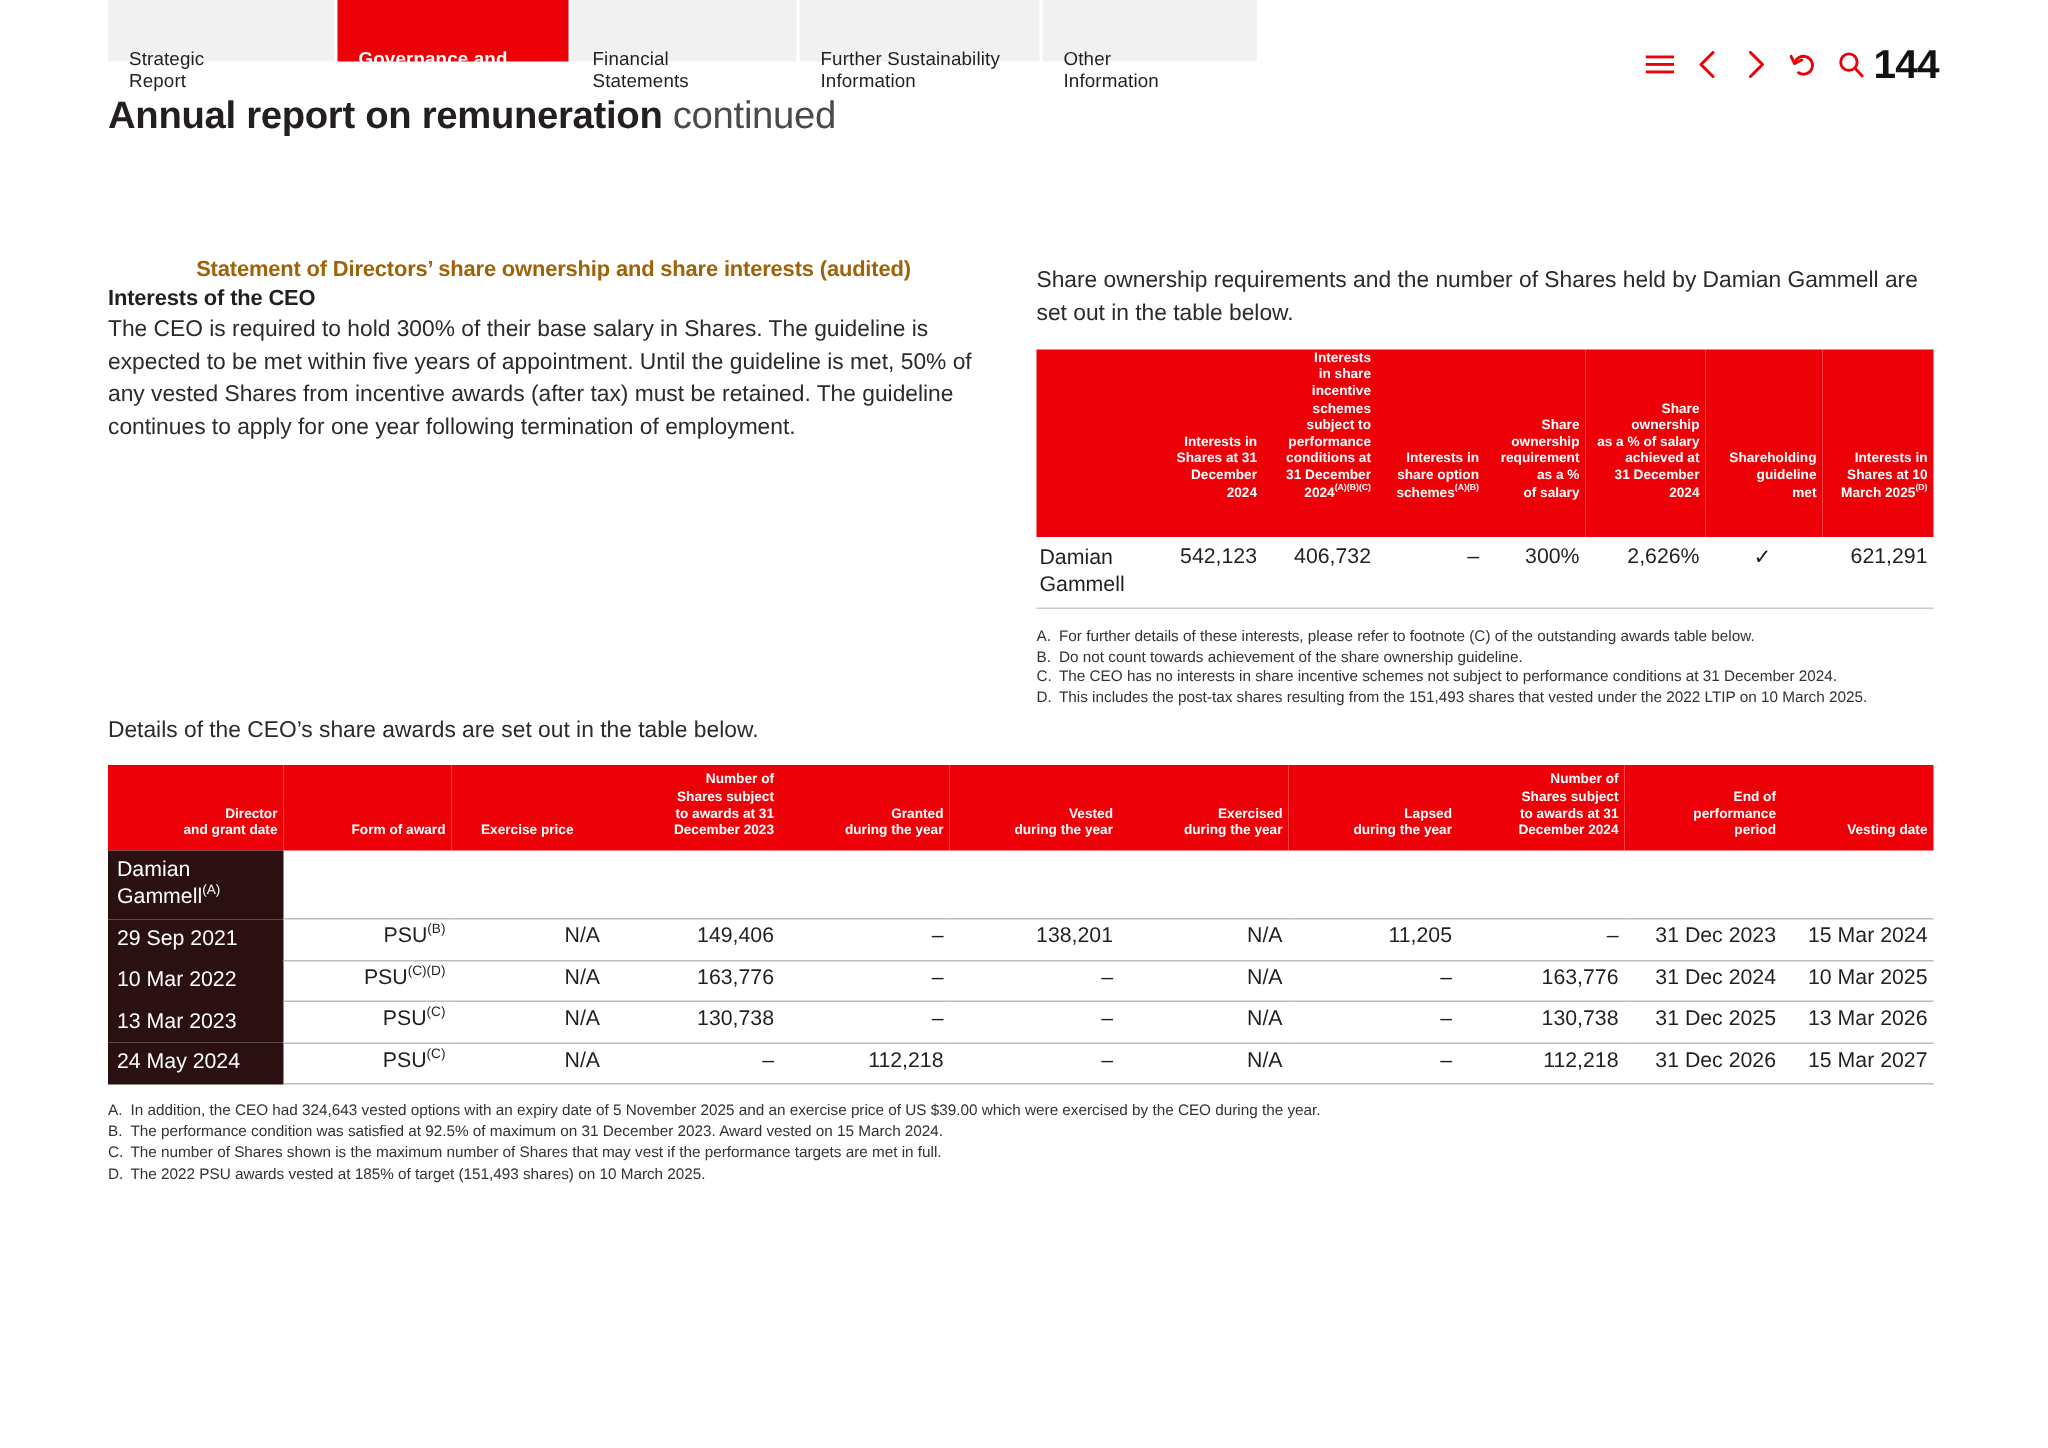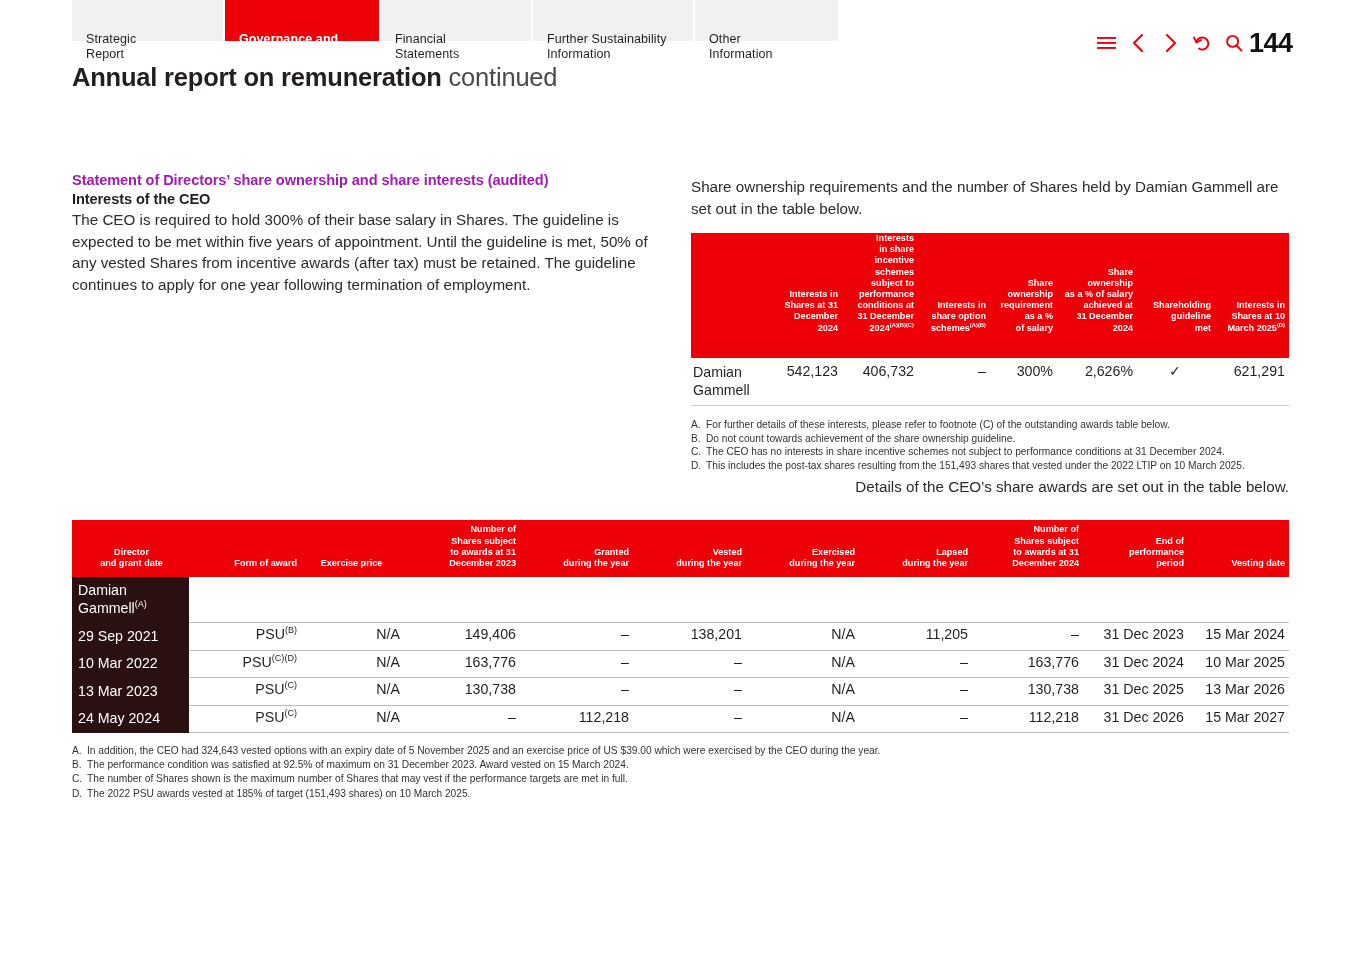--- a/index.html
+++ b/index.html
@@ -94,25 +94,26 @@
     color: #4a4a4a;
   }
 
   
   .left-col {
     position: absolute;
     top: 172px; left: 72px;
     width: 594px;
   }
   .sec-head-red {
-    color: #a21caf;
+    color: #a16207;
     font-size: 14.6px;
     font-weight: bold;
     letter-spacing: -0.1px;
     margin: 0 0 3px 0;
+    text-align: center;
   }
   .sec-head-blk {
     color: #231f20;
     font-size: 14.6px;
     font-weight: bold;
     letter-spacing: -0.1px;
     margin: 0 0 2px 0;
   }
   .body-par {
     font-size: 15.2px;
@@ -179,41 +180,41 @@
     display: flex;
   }
   .fn .lbl { width: 15px; flex: none; }
 
   
   .bottom {
     position: absolute;
     top: 476px; left: 72px;
     width: 1217px;
   }
-  .bottom .intro-par { margin-bottom: 22px; text-align: right; }
+  .bottom .intro-par { margin-bottom: 12px; }
 
   table.awards {
     border-collapse: collapse;
     width: 1217px;
     table-layout: fixed;
   }
   table.awards thead th {
     background: #ed0007;
     color: #ffffff;
     font-size: 9.1px;
     line-height: 11.3px;
     font-weight: bold;
     vertical-align: bottom;
     text-align: right;
     padding: 0 4px 7px 2px;
     white-space: pre-line;
     height: 57px;
   }
   table.awards thead th.first {
-    text-align: center;
+    text-align: right;
     padding-left: 6px;
   }
   table.awards tbody td {
     font-size: 14.2px;
     color: #231f20;
     text-align: right;
     padding: 3px 4px 4px 2px;
     border-bottom: 1px solid #bdbdbd;
     vertical-align: top;
     height: 21px;

